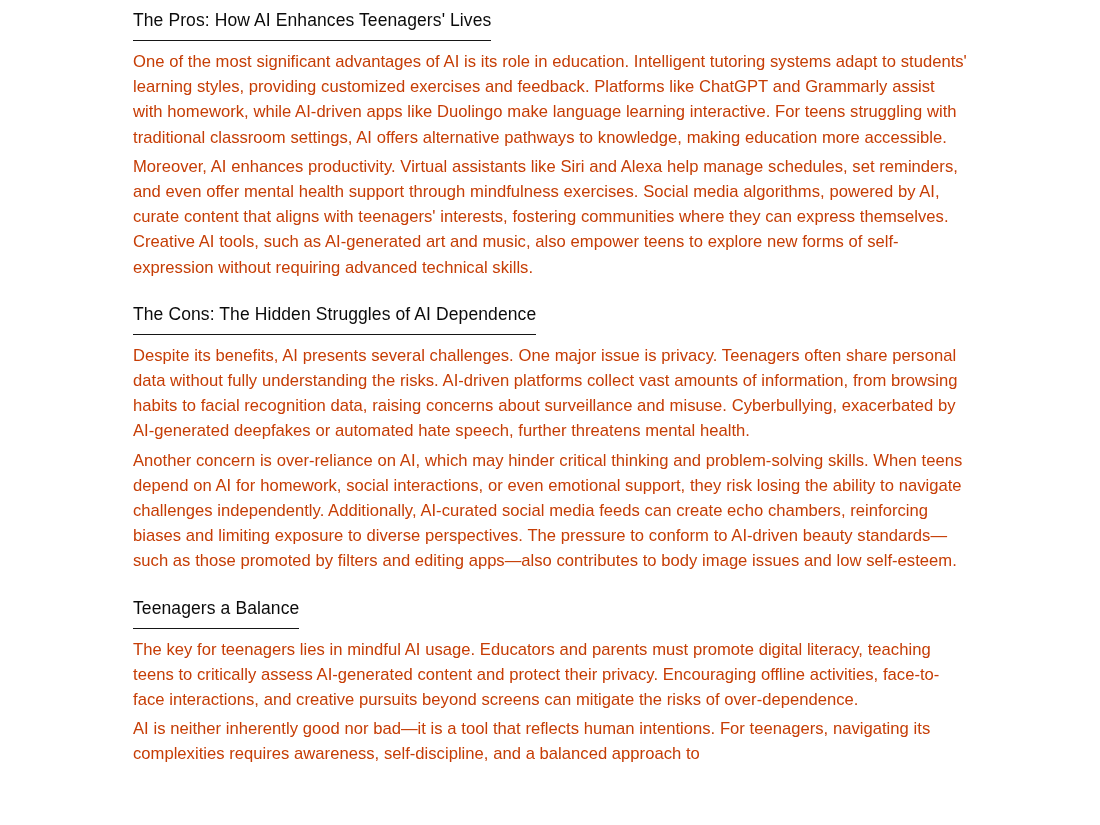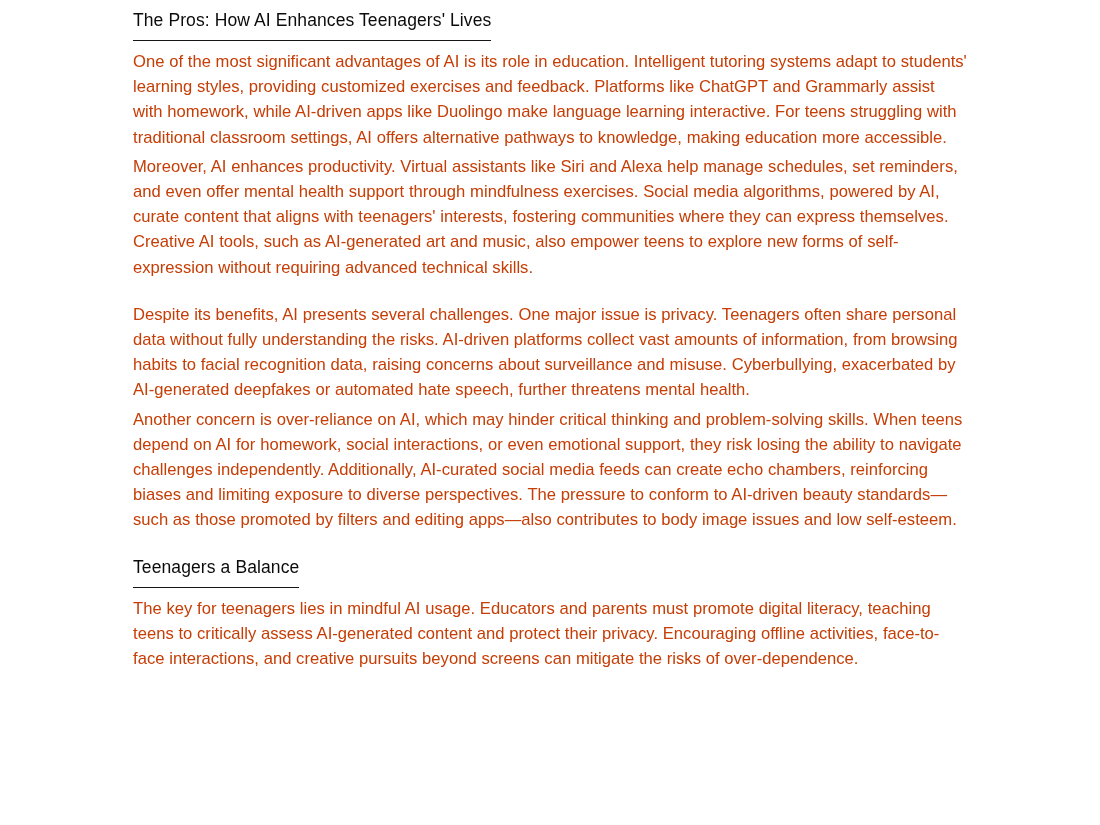--- a/index.html
+++ b/index.html
@@ -78,25 +78,29 @@
 
     <div class="section">
       <div class="heading-row">
         <h2 class="section-heading">The Pros: How AI Enhances Teenagers' Lives</h2>
       </div>
       <p class="para">One of the most significant advantages of AI is its role in education. Intelligent tutoring systems adapt to students' learning styles, providing customized exercises and feedback. Platforms like ChatGPT and Grammarly assist with homework, while AI-driven apps like Duolingo make language learning interactive. For teens struggling with traditional classroom settings, AI offers alternative pathways to knowledge, making education more accessible.</p>
       <p class="para">Moreover, AI enhances productivity. Virtual assistants like Siri and Alexa help manage schedules, set reminders, and even offer mental health support through mindfulness exercises. Social media algorithms, powered by AI, curate content that aligns with teenagers' interests, fostering communities where they can express themselves. Creative AI tools, such as AI-generated art and music, also empower teens to explore new forms of self-expression without requiring advanced technical skills.</p>
     </div>
 
     <div class="section">
+      <div class="heading-row">
+        <h2 class="section-heading">The Cons: The Hidden Struggles of AI Dependence</h2>
+      </div>
       <p class="para">Despite its benefits, AI presents several challenges. One major issue is privacy. Teenagers often share personal data without fully understanding the risks. AI-driven platforms collect vast amounts of information, from browsing habits to facial recognition data, raising concerns about surveillance and misuse. Cyberbullying, exacerbated by AI-generated deepfakes or automated hate speech, further threatens mental health.</p>
       <p class="para">Another concern is over-reliance on AI, which may hinder critical thinking and problem-solving skills. When teens depend on AI for homework, social interactions, or even emotional support, they risk losing the ability to navigate challenges independently. Additionally, AI-curated social media feeds can create echo chambers, reinforcing biases and limiting exposure to diverse perspectives. The pressure to conform to AI-driven beauty standards—such as those promoted by filters and editing apps—also contributes to body image issues and low self-esteem.</p>
     </div>
 
     <div class="section">
       <div class="heading-row">
         <h2 class="section-heading">Teenagers a Balance</h2>
       </div>
       <p class="para">The key for teenagers lies in mindful AI usage. Educators and parents must promote digital literacy, teaching teens to critically assess AI-generated content and protect their privacy. Encouraging offline activities, face-to-face interactions, and creative pursuits beyond screens can mitigate the risks of over-dependence.</p>
+      <p class="para">AI is neither inherently good nor bad—it is a tool that reflects human intentions. For teenagers, navigating its complexities requires awareness, self-discipline, and a balanced approach to</p>
     </div>
 
   </div>
 </div>
 
 </body></html>

